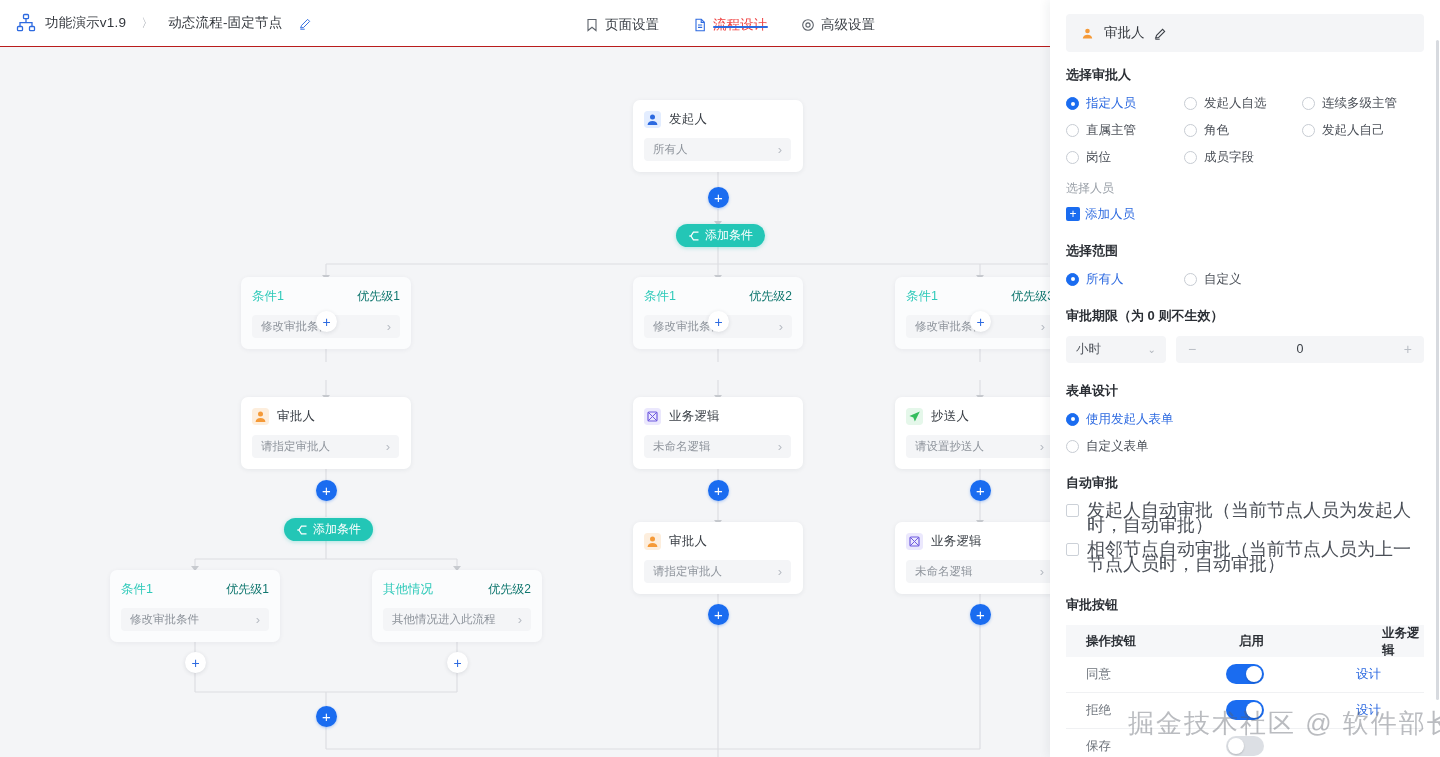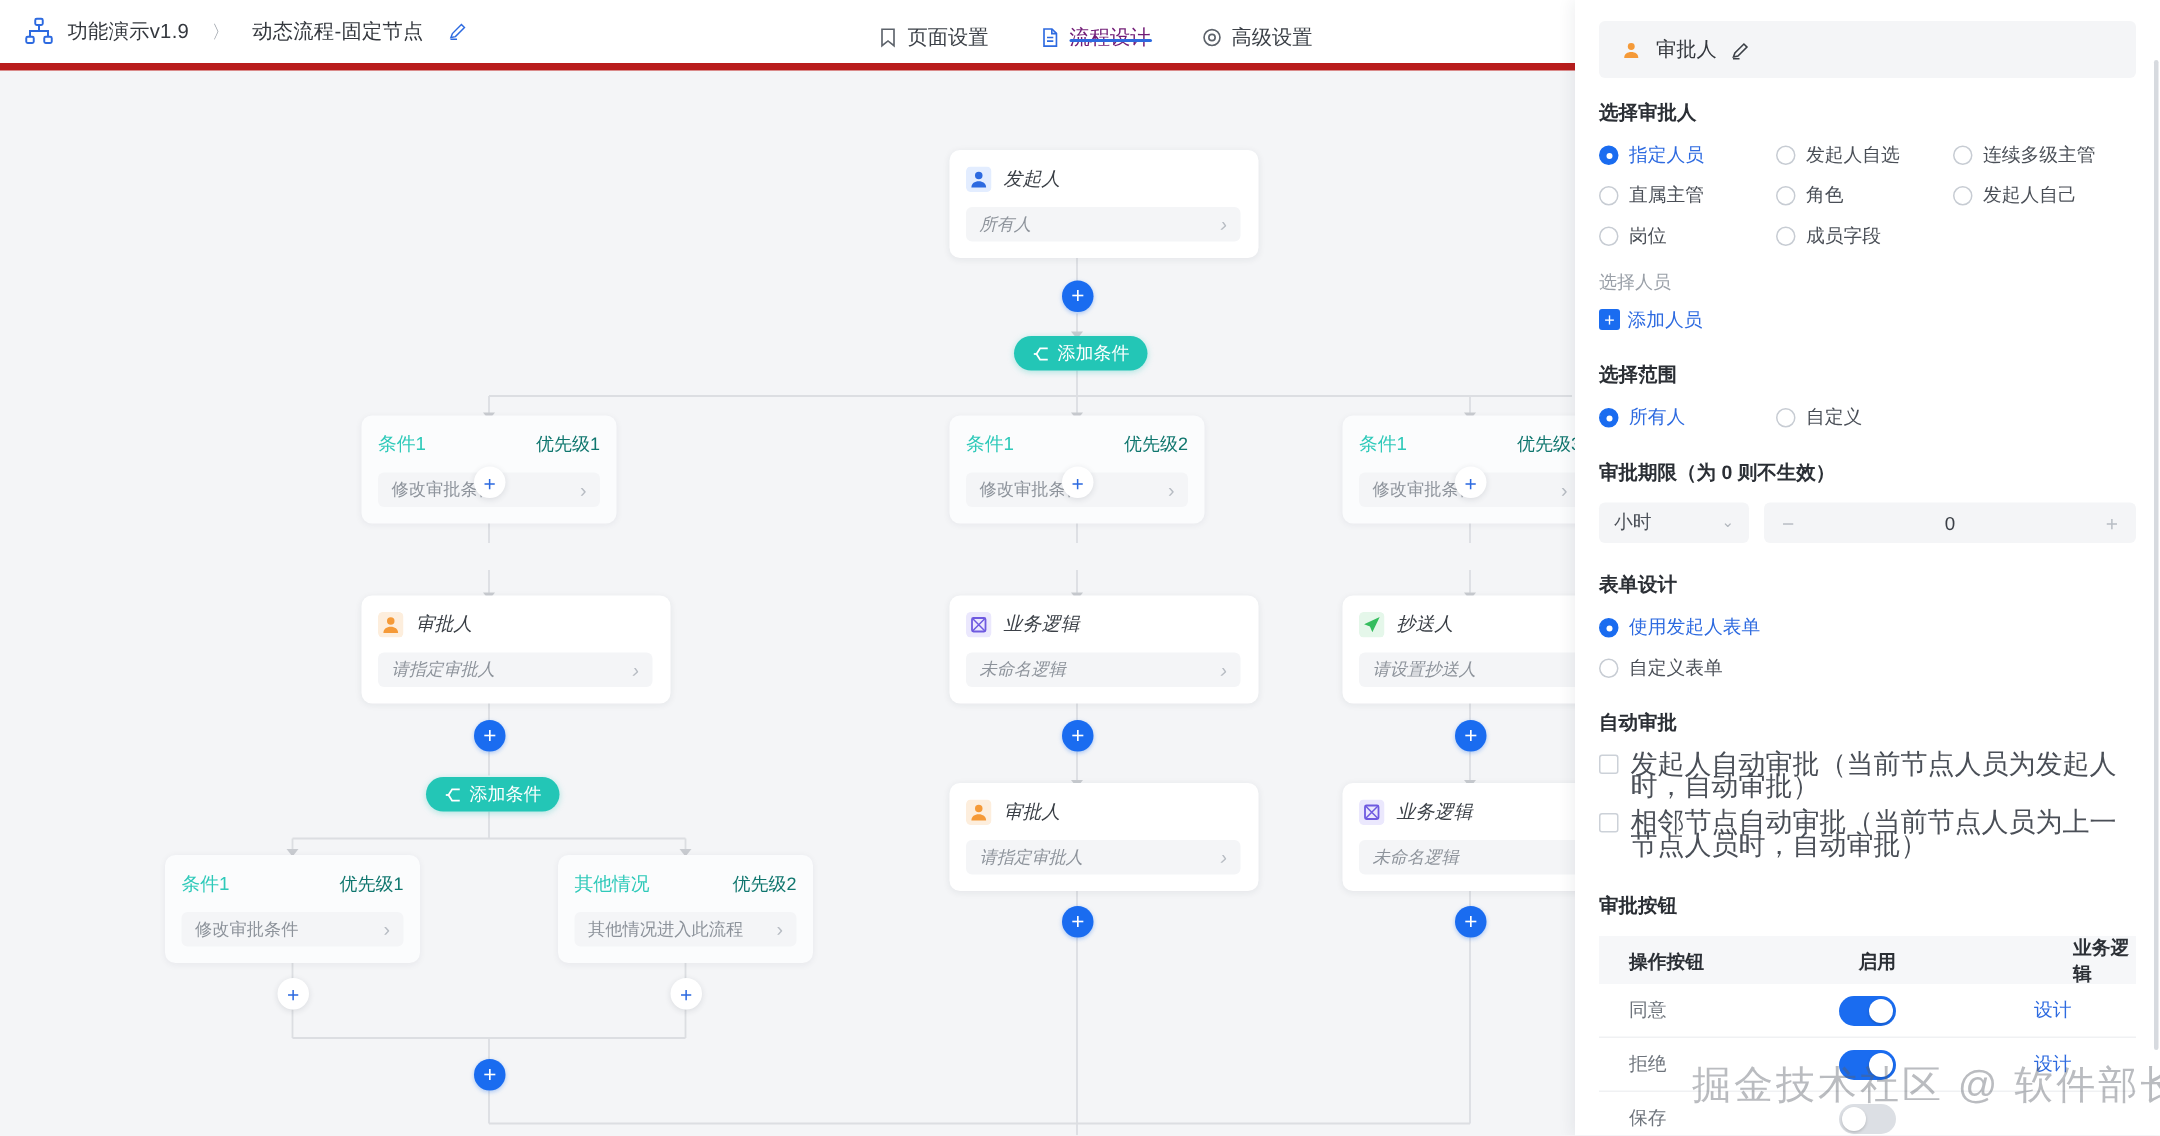--- a/index.html
+++ b/index.html
@@ -6,51 +6,51 @@
   html, body {
     width: 1440px; height: 757px;
     font-family: "Liberation Sans", "DejaVu Sans", sans-serif;
     overflow: hidden; background: #f4f5f7;
   }
   #app { position: relative; width: 1440px; height: 757px; }
 
   
   .header {
     position: absolute; top: 0; left: 0; width: 1440px; height: 47px;
-    background: #ffffff; border-bottom: 5px solid #b91c1c;
+    background: #ffffff; border-bottom: 1px solid #b91c1c;
     display: flex; align-items: center; z-index: 5;
   }
   .hdr-left { display: flex; align-items: center; padding-left: 16px; gap: 9px; }
   .logo-ic { width: 20px; height: 20px; display: block; }
   .crumb { font-size: 13.5px; color: #33373d; letter-spacing: .2px; }
   .crumb-sep { font-size: 12px; color: #9aa0a8; margin: 0 6px; }
   .crumb-edit { width: 13px; height: 13px; margin-left: 8px; display: inline-block; vertical-align: -2px; cursor: pointer; }
   .hdr-tabs { position: absolute; left: 585px; top: 0; height: 47px; display: flex; align-items: center; gap: 34px; }
   .tab { display: flex; align-items: center; gap: 6px; font-size: 13.5px; color: #3b4047;
          position: relative; cursor: pointer; padding-top: 2px; }
   .tab .ti { width: 14px; height: 14px; display: block; }
-  .tab.active { color: #701a75; }
+  .tab.active { color: #ef4444; }
   .tab.active:after {
     content: ""; position: absolute; bottom: 6px; left: 20px; right: -1px;
     height: 2px; background: #2d6ae0; border-radius: 1px;
   }
 
   
   .canvas {
     position: absolute; top: 47px; left: 0; width: 1440px; height: 710px;
     background: #f4f5f7; overflow: hidden;
   }
   .flow { position: absolute; top: 0; left: 0; width: 1440px; height: 710px; }
   .svg-lines { position: absolute; top: 0; left: 0; width: 1440px; height: 710px; }
 
   
   .node {
-    position: absolute; width: 206px; background: #ffffff;
+    position: absolute; width: 170px; background: #ffffff;
     border-radius: 7px; box-shadow: 0 1px 5px rgba(30,40,60,.07);
-    padding: 9px 12px 11px 11px; cursor: pointer; font-style: italic;
+    padding: 9px 12px 11px 11px; cursor: pointer;
   }
   .node-hd { display: flex; align-items: center; gap: 8px; height: 20px; }
   .node-ic { width: 17px; height: 17px; border-radius: 3px; display: block; flex: none; }
   .node-title { font-size: 12.5px; color: #3b4047; letter-spacing: .2px; }
   .node-sub {
     margin-top: 9px; height: 23px; background: #f4f5f7; border-radius: 4px;
     display: flex; align-items: center; padding: 0 9px;
     font-size: 11.5px; color: #8d939b;
   }
   .node-sub .chev { margin-left: auto; color: #b7bcc3; font-size: 13px; line-height: 1; }

